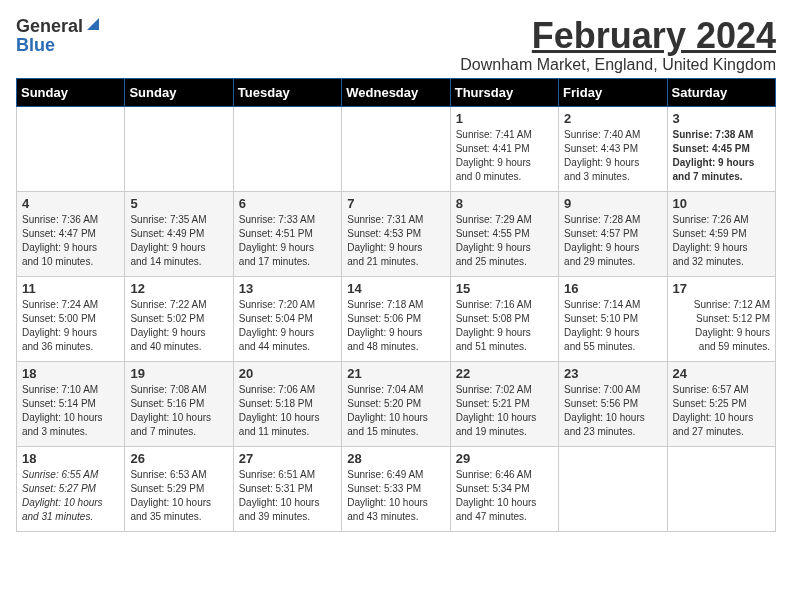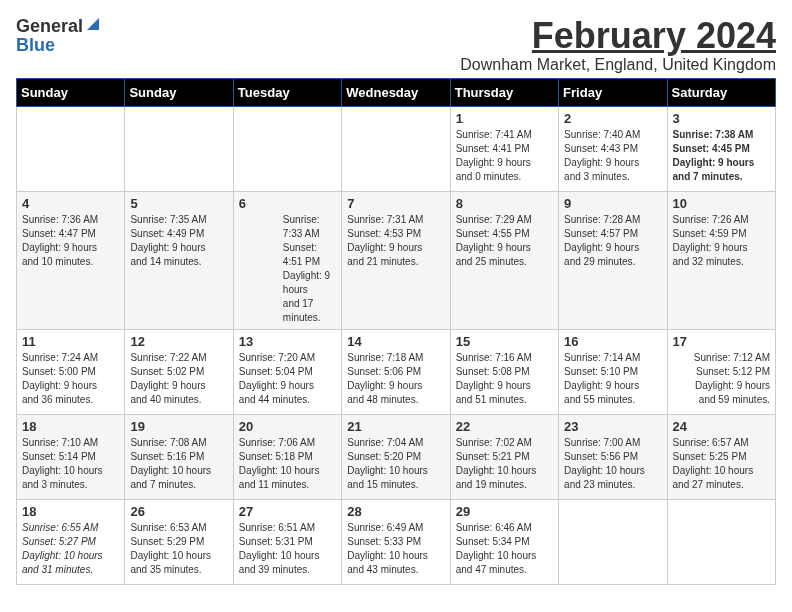--- a/index.html
+++ b/index.html
@@ -157,21 +157,21 @@
         </td>
         <td>
           <span class="day-number">5</span>
           <div class="day-info" style="white-space: pre-line;">Sunrise: 7:35 AM
 Sunset: 4:49 PM
 Daylight: 9 hours
 and 14 minutes.</div>
         </td>
         <td>
           <span class="day-number">6</span>
-          <div class="day-info" style="white-space: pre-line; margin-left: 44px;">Sunrise: 7:33 AM
+          <div class="day-info" style="white-space: pre-line;">Sunrise: 7:33 AM
 Sunset: 4:51 PM
 Daylight: 9 hours
 and 17 minutes.</div>
         </td>
         <td>
           <span class="day-number">7</span>
           <div class="day-info" style="white-space: pre-line;">Sunrise: 7:31 AM
 Sunset: 4:53 PM
 Daylight: 9 hours
 and 21 minutes.</div>

